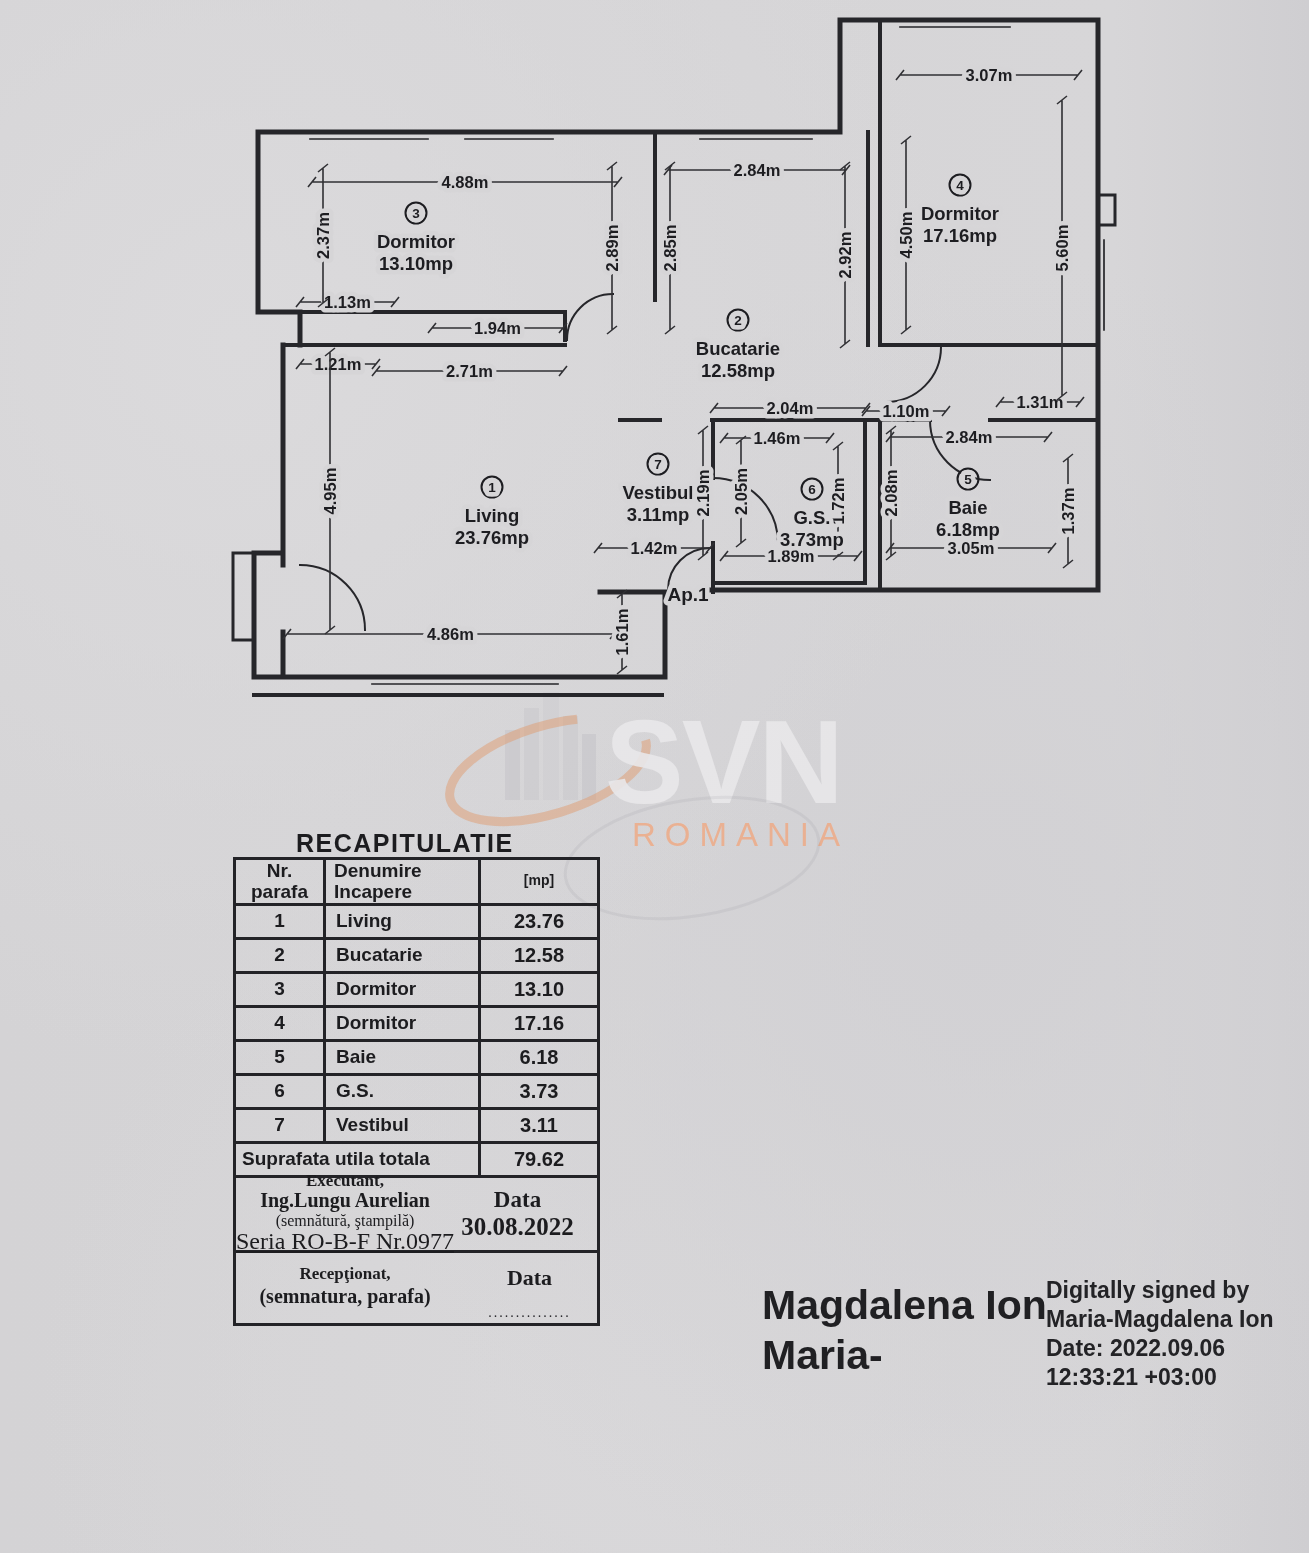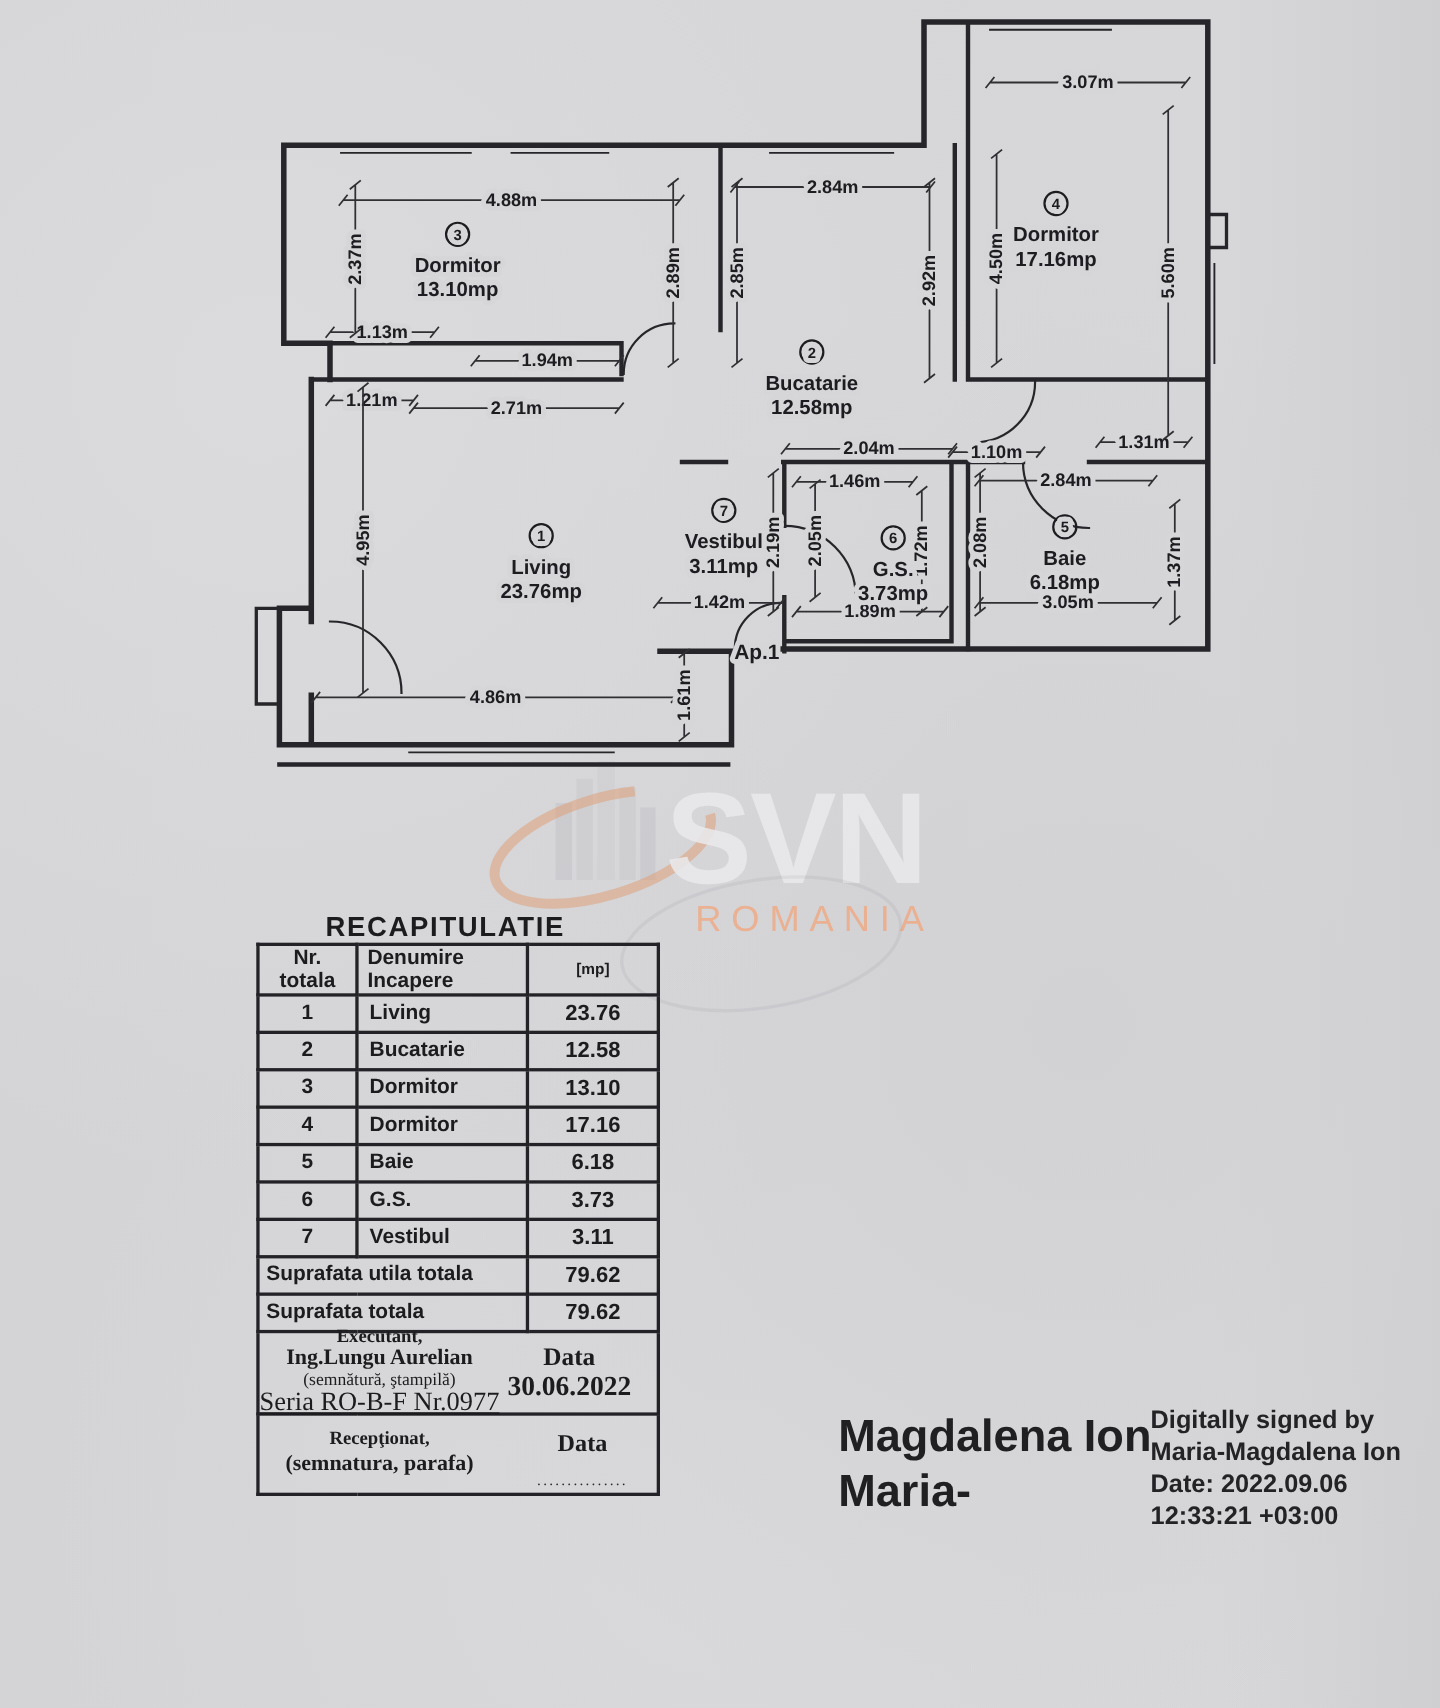--- a/index.html
+++ b/index.html
@@ -171,21 +171,21 @@
         <text x="688" y="594" font-size="19" font-weight="700" fill="#1d1d21" text-anchor="middle" dominant-baseline="central" stroke="#d6d5d7" stroke-width="9" paint-order="stroke" stroke-linejoin="round">Ap.1</text>
       </g>
   </svg>
 
   <div class="recap-title">RECAPITULATIE</div>
   <table class="recap-table">
     <thead>
       <tr>
         <th class="c1">
           <div>Nr.</div>
-            <div>totala</div>
+            <div>parafa</div>
         </th>
         <th class="c2">
           <div>Denumire</div>
             <div>Incapere</div>
         </th>
         <th class="c3">[mp]</th>
       </tr>
     </thead>
     <tbody>
         <tr>
@@ -218,40 +218,36 @@
           <td class="nm">G.S.</td>
           <td class="val">3.73</td>
         </tr>
         <tr>
           <td class="num">7</td>
           <td class="nm">Vestibul</td>
           <td class="val">3.11</td>
         </tr>
         <tr>
           <td colspan="2" class="tot">Suprafata utila totala</td>
-          <td class="val">79.62</td>
-        </tr>
-        <tr>
-          <td colspan="2" class="tot">Suprafata totala</td>
           <td class="val">79.62</td>
         </tr>
       </tbody>
     <tbody>
       <tr>
         <td colspan="3" class="blockcell">
           <div class="exec-flex">
             <div class="exec-left">
               <div class="exec-l1">Executant,</div>
               <div class="exec-l2">Ing.Lungu Aurelian</div>
               <div class="exec-l3">(semnătură, ştampilă)</div>
               <div class="exec-l4">Seria RO-B-F Nr.0977</div>
             </div>
             <div class="exec-right">
               <div class="exec-data">Data</div>
-              <div class="exec-date">30.06.2022</div>
+              <div class="exec-date">30.08.2022</div>
             </div>
           </div>
         </td>
       </tr>
       <tr>
         <td colspan="3" class="blockcell">
           <div class="recv-flex">
             <div class="recv-left">
               <div class="recv-l1">Recepţionat,</div>
               <div class="recv-l2">(semnatura, parafa)</div>

